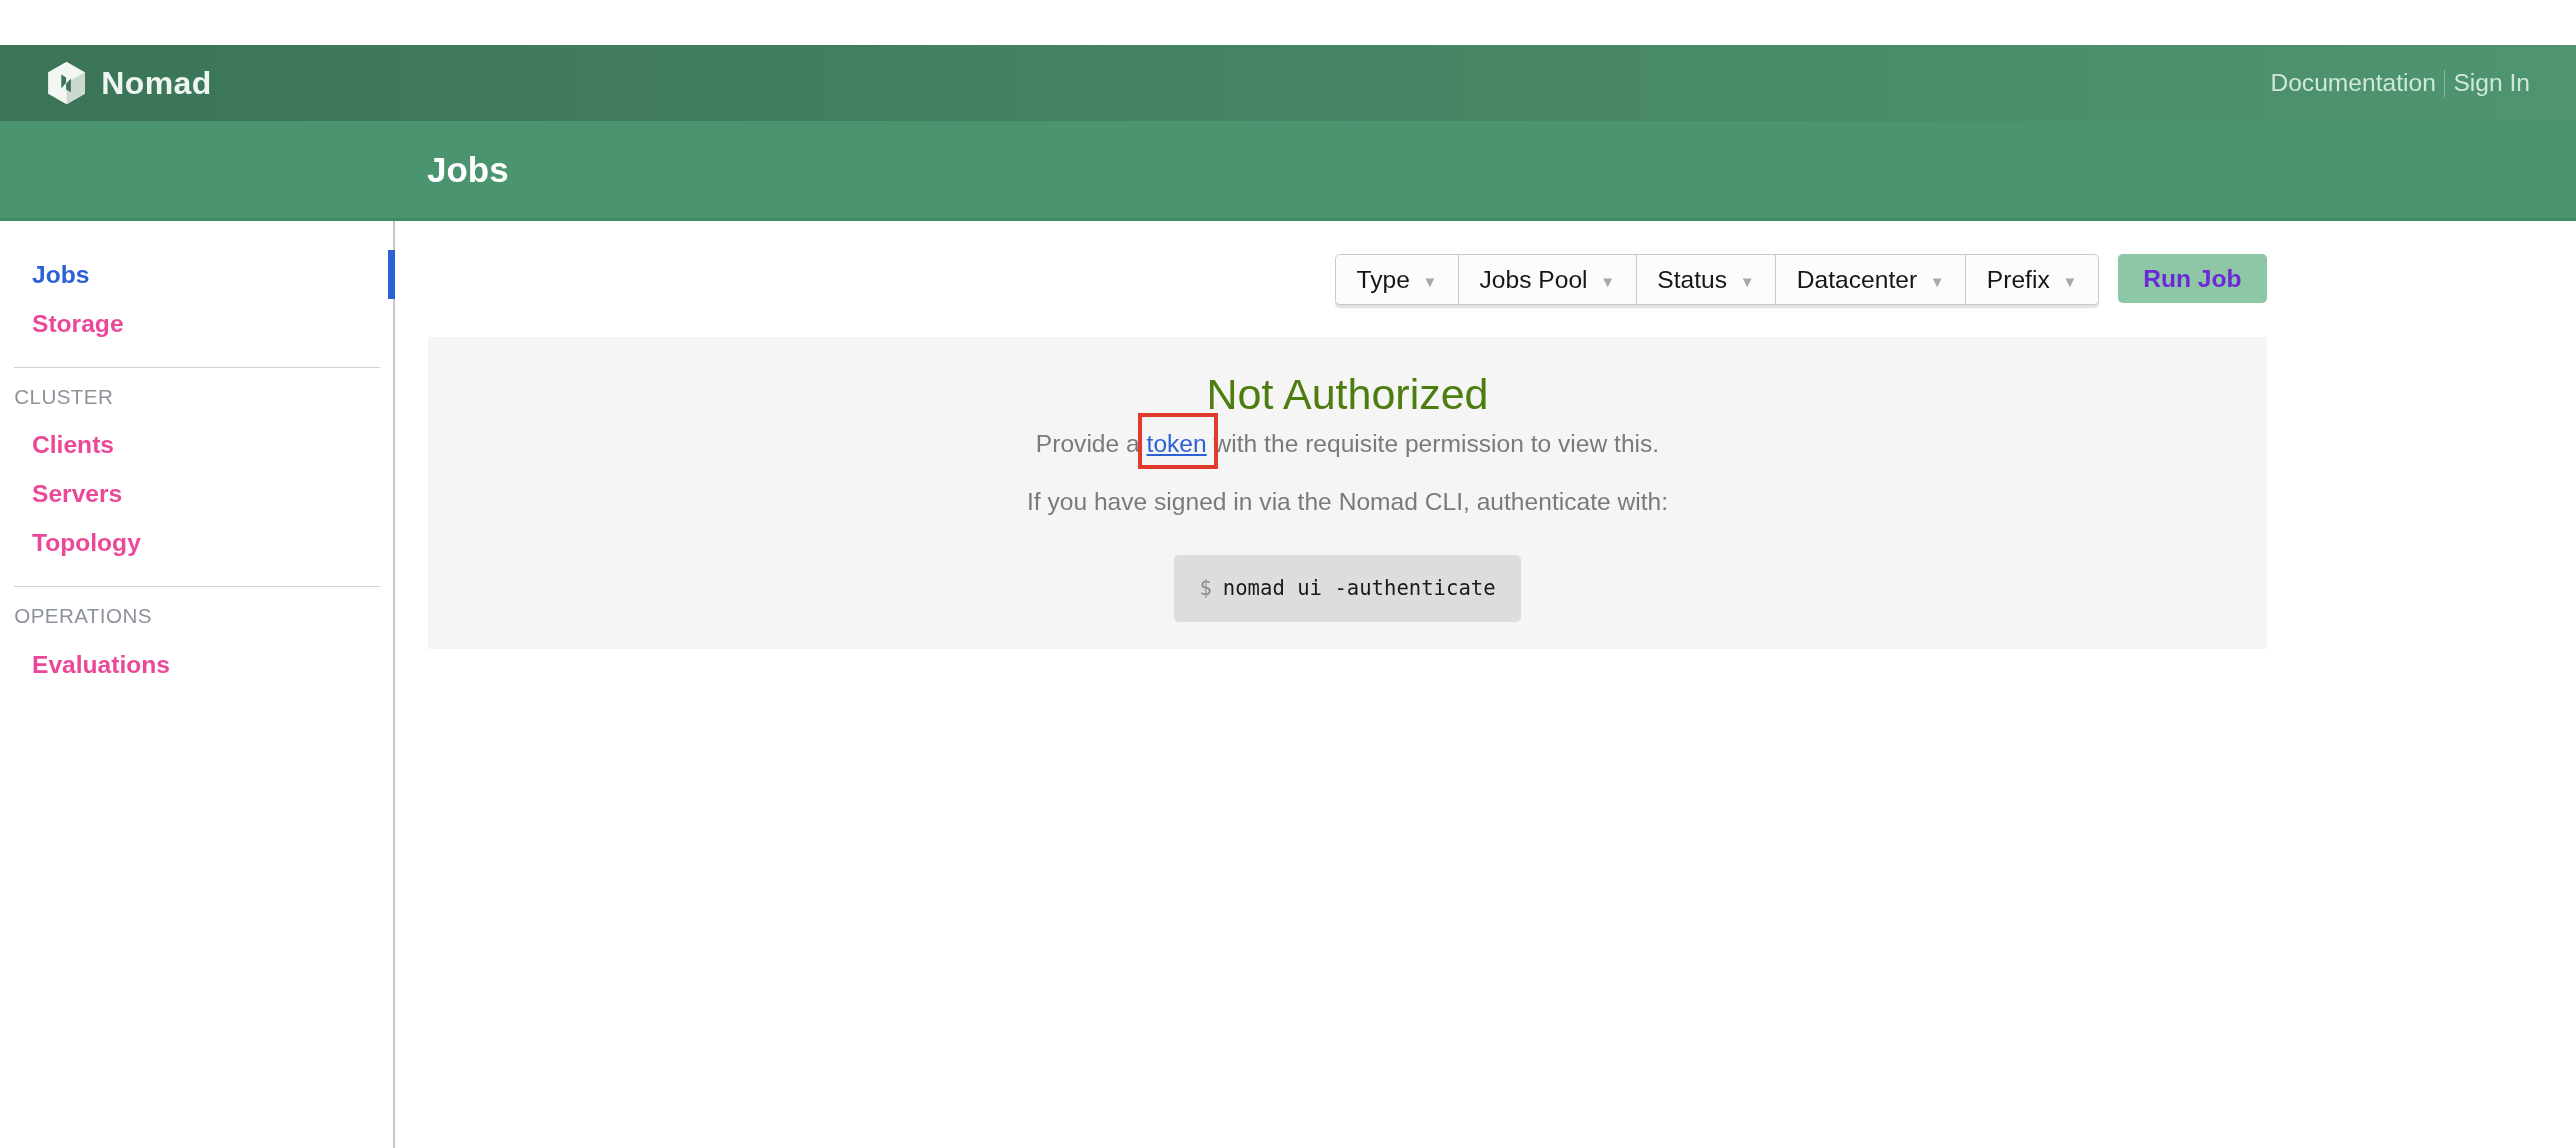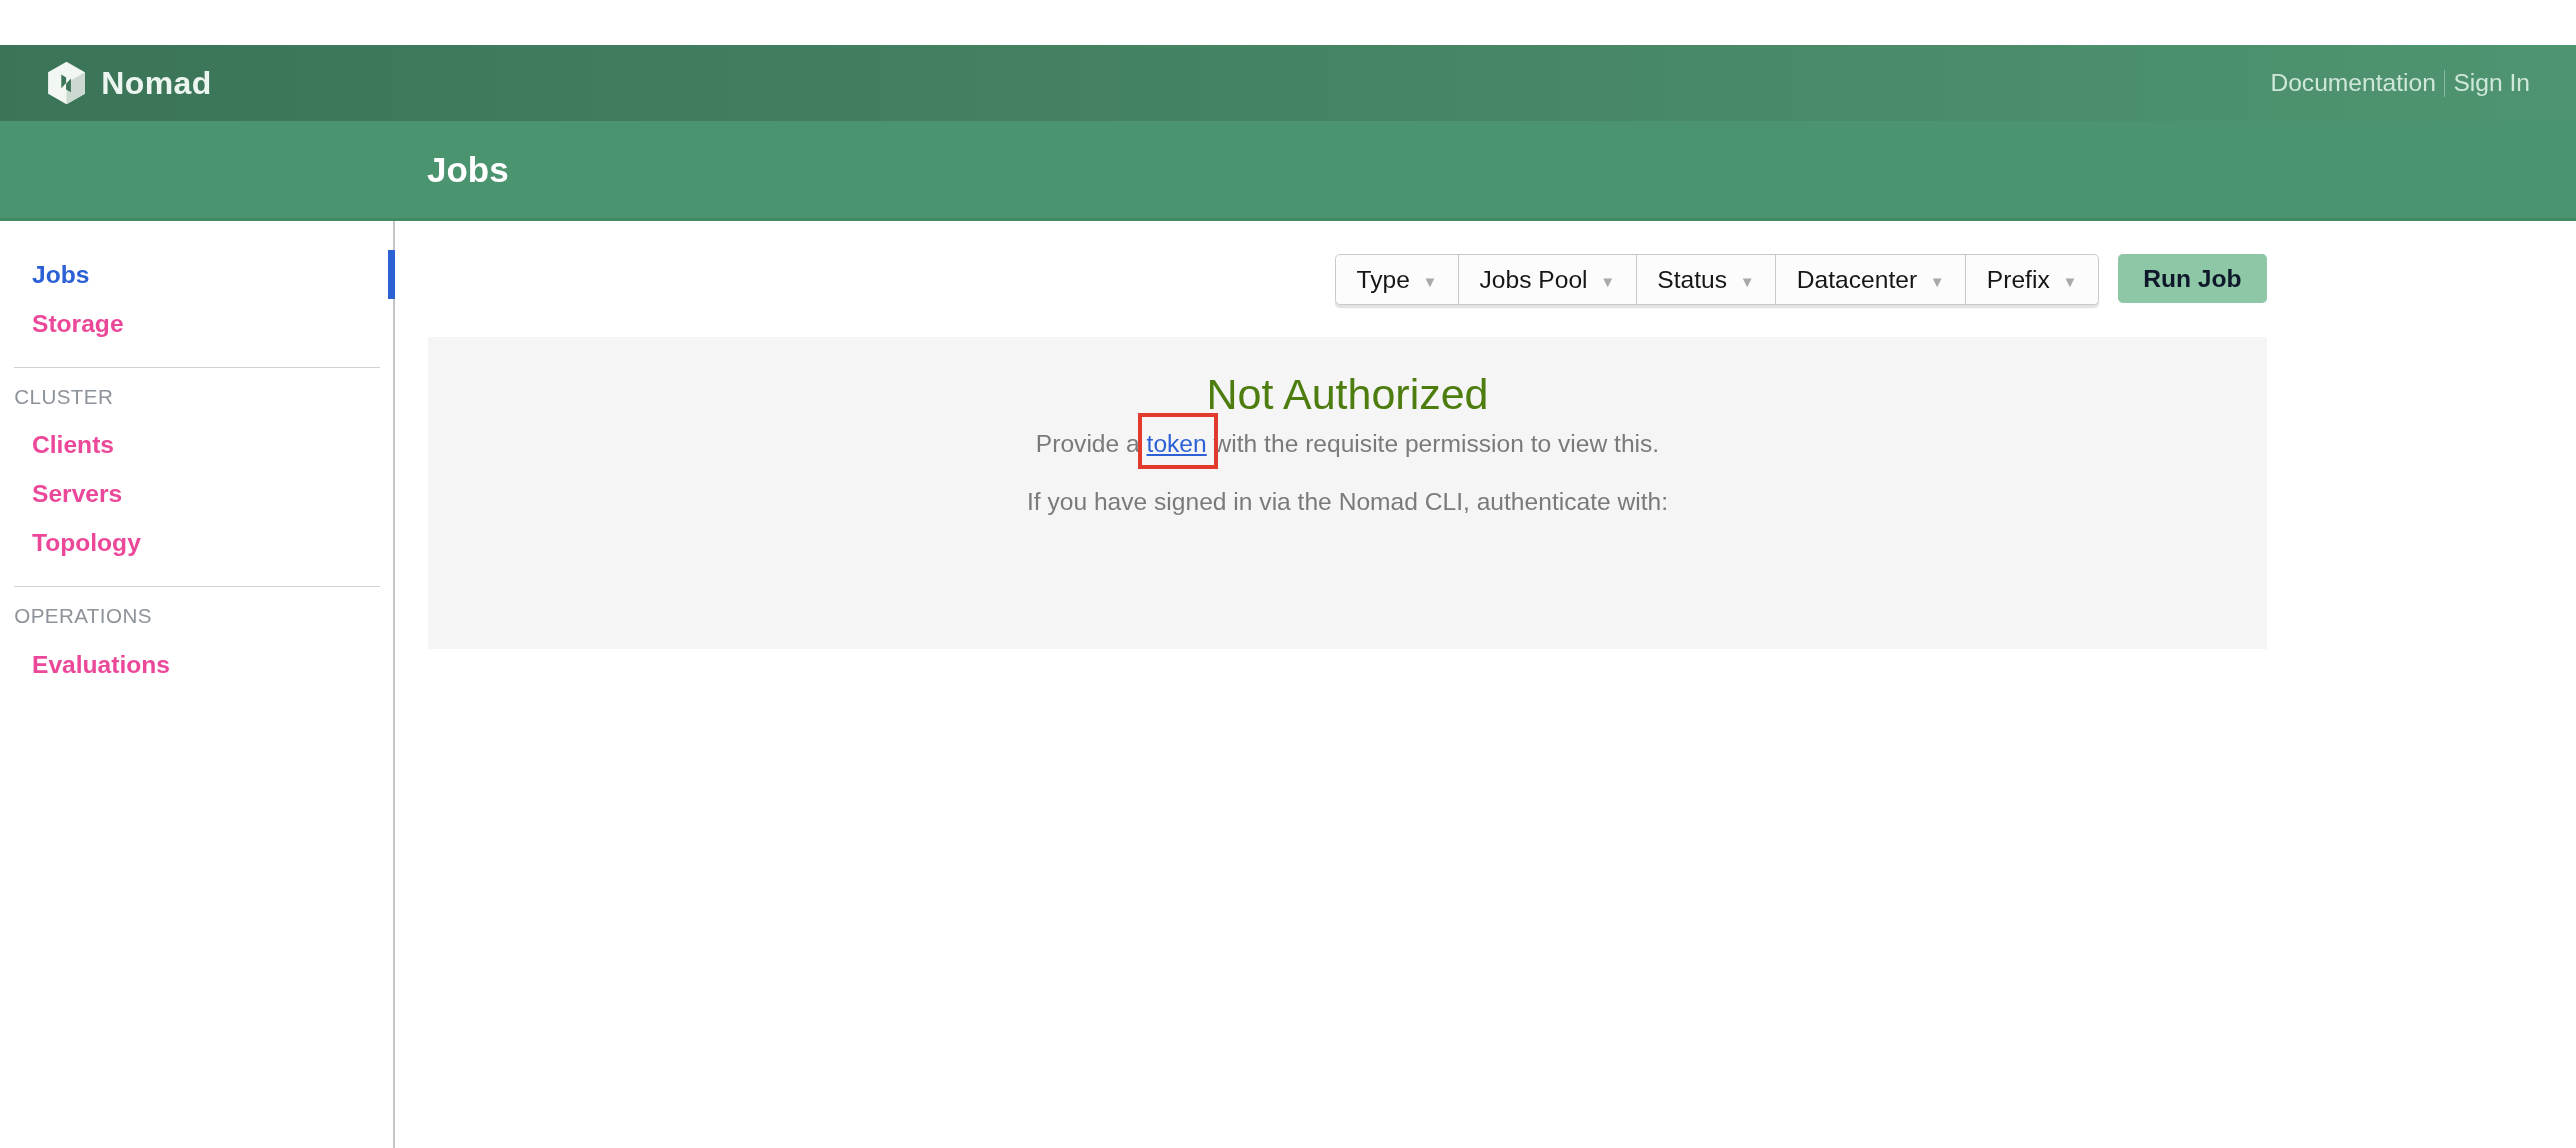--- a/index.html
+++ b/index.html
@@ -53,21 +53,21 @@
     box-shadow:0 3.2px 0 #e3e3e3; height:51px;
   }
   .filter-btn{
     display:flex; align-items:center; gap:12.7px; padding:0 20.6px;
     font-size:24.6px; color:#161616; cursor:pointer; white-space:nowrap;
   }
   .filter-btn + .filter-btn{border-left:1.6px solid #c9c9c9;}
   .caret{font-size:15px; color:#a9a9a9; line-height:1; transform:translateY(1.6px);}
   .run-job{
     height:49px; padding:0 25.4px; background:var(--runjob-green); border:none; border-radius:4.8px;
-    font-family:inherit; font-size:24.6px; font-weight:700; color:#0f172a; cursor:pointer;
+    font-family:inherit; font-size:24.6px; font-weight:700; color:#6d28d9; cursor:pointer;
   }
   
   .panel{
     margin-top:32px; height:312px; background:var(--panel-gray); text-align:center;
     padding-top:33px;
   }
   .panel-title{font-size:43px; font-weight:400; color:#4d7c0f; line-height:49px;}
   .panel-text{font-size:24.6px; color:#7a7a7a; line-height:37px;}
   .panel-text.first{margin-top:6.4px;}
   .panel-text.second{margin-top:20.6px;}
@@ -151,17 +151,20 @@
       </div>
       <button class="run-job">Run Job</button>
     </div>
 
     <section class="panel">
       <h2 class="panel-title">Not Authorized</h2>
       <p class="panel-text first">
         <span>Provide a </span><span class="token-wrap"><a class="token-link">token</a><span class="annotation-box"></span></span><span> with the requisite permission to view this.</span>
       </p>
       <p class="panel-text second">If you have signed in via the Nomad CLI, authenticate with:</p>
+      <div>
+        <code class="code-box"><span class="code-prompt">$</span><span>nomad ui -authenticate</span></code>
+      </div>
     </section>
 
   </main>
 </div>
 
 
 </body></html>

